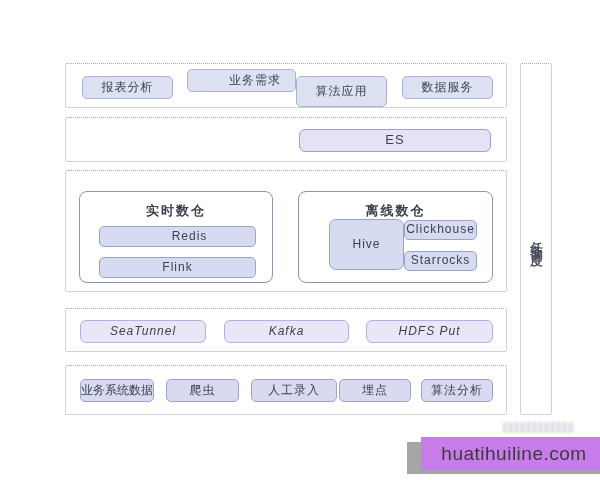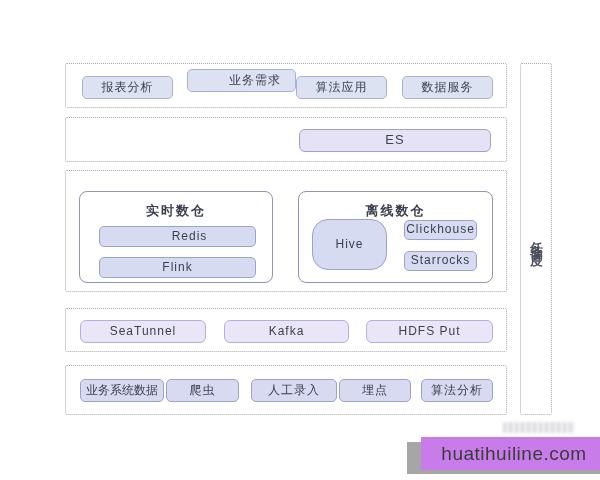--- a/index.html
+++ b/index.html
@@ -12,21 +12,21 @@
   .node{
     display:flex;align-items:center;justify-content:center;
     border-radius:5px;font-size:12px;letter-spacing:1px;color:#3b3f4e;
     text-align:center;line-height:1.1;
   }
   .app-node{background:#dde2f3;border:1px solid #a9b0d4;}
   .serving-node{background:#e6e2f6;border:1px solid #a39fc9;border-radius:6px;font-size:13px;}
   .group-box{background:#ffffff;border:1px solid #8f96b5;border-radius:8px;}
   .group-title{font-size:13px;font-weight:bold;letter-spacing:2px;text-align:center;}
   .wh-node{background:#d6dbf1;border:1px solid #9ba3c9;}
-  .ingest-node{background:#eae6f8;border:1px solid #b7addf;border-radius:6px;}
+  .ingest-node{background:#eae6f8;border:1px solid #b7addf;border-radius:6px;font-style:italic;}
   .source-node{background:#d7daf1;border:1px solid #9ba3c9;}
   .vertical-text{
     writing-mode:vertical-rl;text-orientation:upright;
     font-size:12.5px;letter-spacing:4px;color:#4a4e5a;font-weight:bold;
     display:flex;align-items:center;justify-content:center;
   }
   .banner-shadow{background:#a6a6a6;}
   .banner{
     background:#c77cea;display:flex;align-items:center;justify-content:center;
     font-size:19px;color:#3b3b3b;letter-spacing:0.5px;margin-left:7px;
@@ -37,52 +37,52 @@
   }
 </style>
 </head>
 <body>
 
 <div id="canvas">
 
   <div class="abs dashed" style="left:65px;top:63px;width:442px;height:45px;">
     <div class="abs node app-node" style="left:16px;top:12px;width:91px;height:23px;">报表分析</div>
     <div class="abs node app-node" style="left:121px;top:5px;width:109px;height:23px;padding-left:27px;">业务需求</div>
-    <div class="abs node app-node" style="left:230px;top:12px;width:91px;height:23px;">算法应用</div>
+    <div class="abs node app-node" style="left:230px;top:12px;width:91px;height:31px;">算法应用</div>
     <div class="abs node app-node" style="left:336px;top:12px;width:91px;height:23px;">数据服务</div>
   </div>
 
   <div class="abs dashed" style="left:65px;top:117px;width:442px;height:45px;">
     <div class="abs node serving-node" style="left:233px;top:11px;width:192px;height:23px;">ES</div>
   </div>
 
   <div class="abs dashed" style="left:65px;top:170px;width:442px;height:122px;">
 
     <div class="abs group-box" style="left:13px;top:20px;width:194px;height:92px;">
       <div class="abs group-title" style="left:0;top:10px;width:100%;">实时数仓</div>
       <div class="abs node wh-node" style="left:19px;top:34px;width:157px;height:21px;padding-left:24px;">Redis</div>
       <div class="abs node wh-node" style="left:19px;top:65px;width:157px;height:21px;">Flink</div>
     </div>
 
     <div class="abs group-box" style="left:232px;top:20px;width:195px;height:92px;">
       <div class="abs group-title" style="left:0;top:10px;width:100%;">离线数仓</div>
-      <div class="abs node wh-node" style="left:13px;top:27px;width:75px;height:51px;border-radius:16px;">Hive</div>
+      <div class="abs node wh-node" style="left:30px;top:27px;width:75px;height:51px;border-radius:7px;">Hive</div>
       <div class="abs node wh-node" style="left:105px;top:28px;width:73px;height:20px;">Clickhouse</div>
       <div class="abs node wh-node" style="left:105px;top:59px;width:73px;height:20px;">Starrocks</div>
     </div>
   </div>
 
   <div class="abs dashed" style="left:65px;top:308px;width:442px;height:44px;">
     <div class="abs node ingest-node" style="left:14px;top:11px;width:126px;height:23px;">SeaTunnel</div>
     <div class="abs node ingest-node" style="left:158px;top:11px;width:125px;height:23px;">Kafka</div>
     <div class="abs node ingest-node" style="left:300px;top:11px;width:127px;height:23px;">HDFS Put</div>
   </div>
 
   <div class="abs dashed" style="left:65px;top:365px;width:442px;height:50px;">
-    <div class="abs node source-node" style="left:14px;top:13px;width:84px;height:23px;letter-spacing:0;">业务系统数据</div>
+    <div class="abs node source-node" style="left:14px;top:13px;width:74px;height:23px;letter-spacing:0;">业务系统数据</div>
     <div class="abs node source-node" style="left:100px;top:13px;width:73px;height:23px;">爬虫</div>
     <div class="abs node source-node" style="left:185px;top:13px;width:86px;height:23px;">人工录入</div>
     <div class="abs node source-node" style="left:273px;top:13px;width:72px;height:23px;">埋点</div>
     <div class="abs node source-node" style="left:355px;top:13px;width:72px;height:23px;">算法分析</div>
   </div>
 
   <div class="abs dashed vertical-text" style="left:520px;top:63px;width:32px;height:352px;">
     <span>任务调度</span>
   </div>
 

